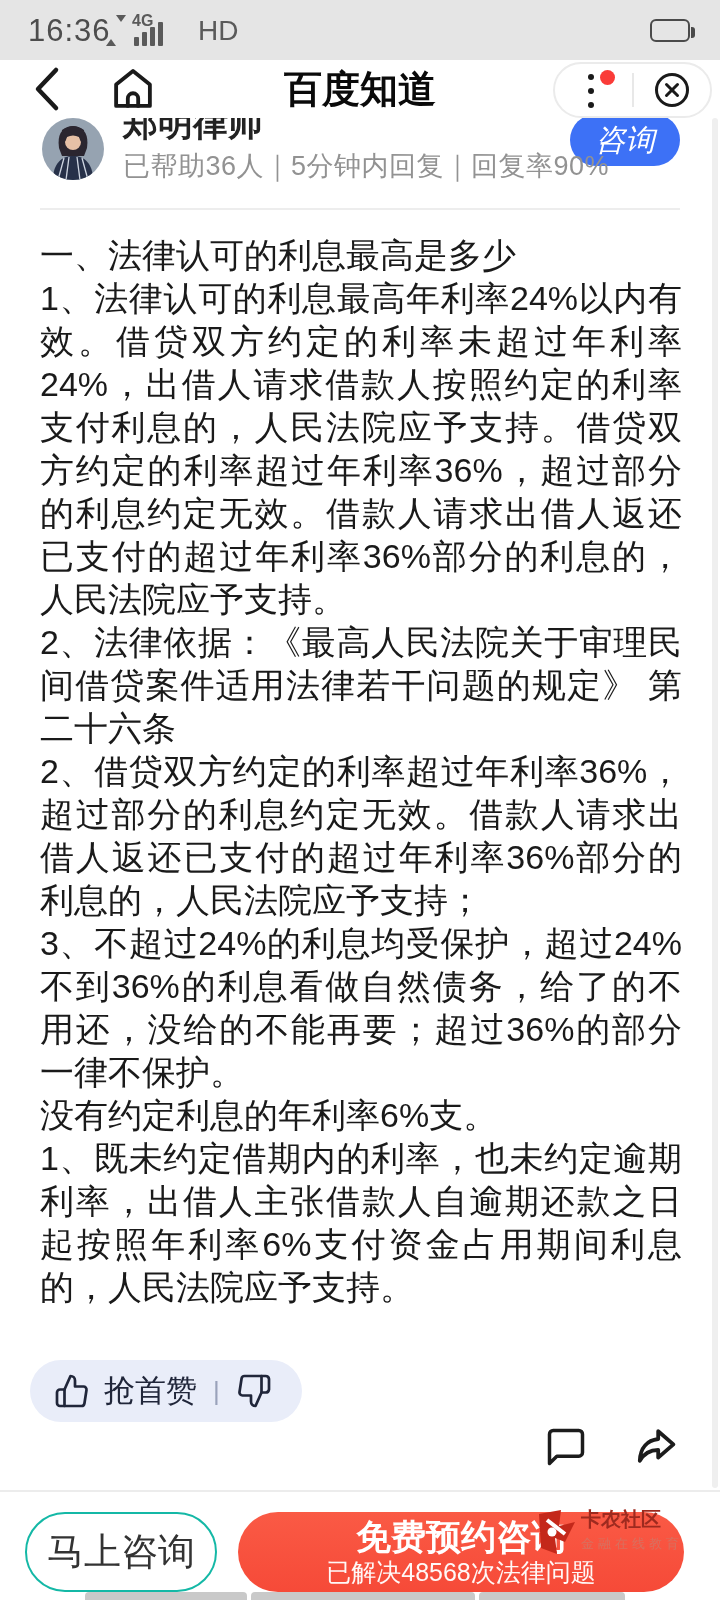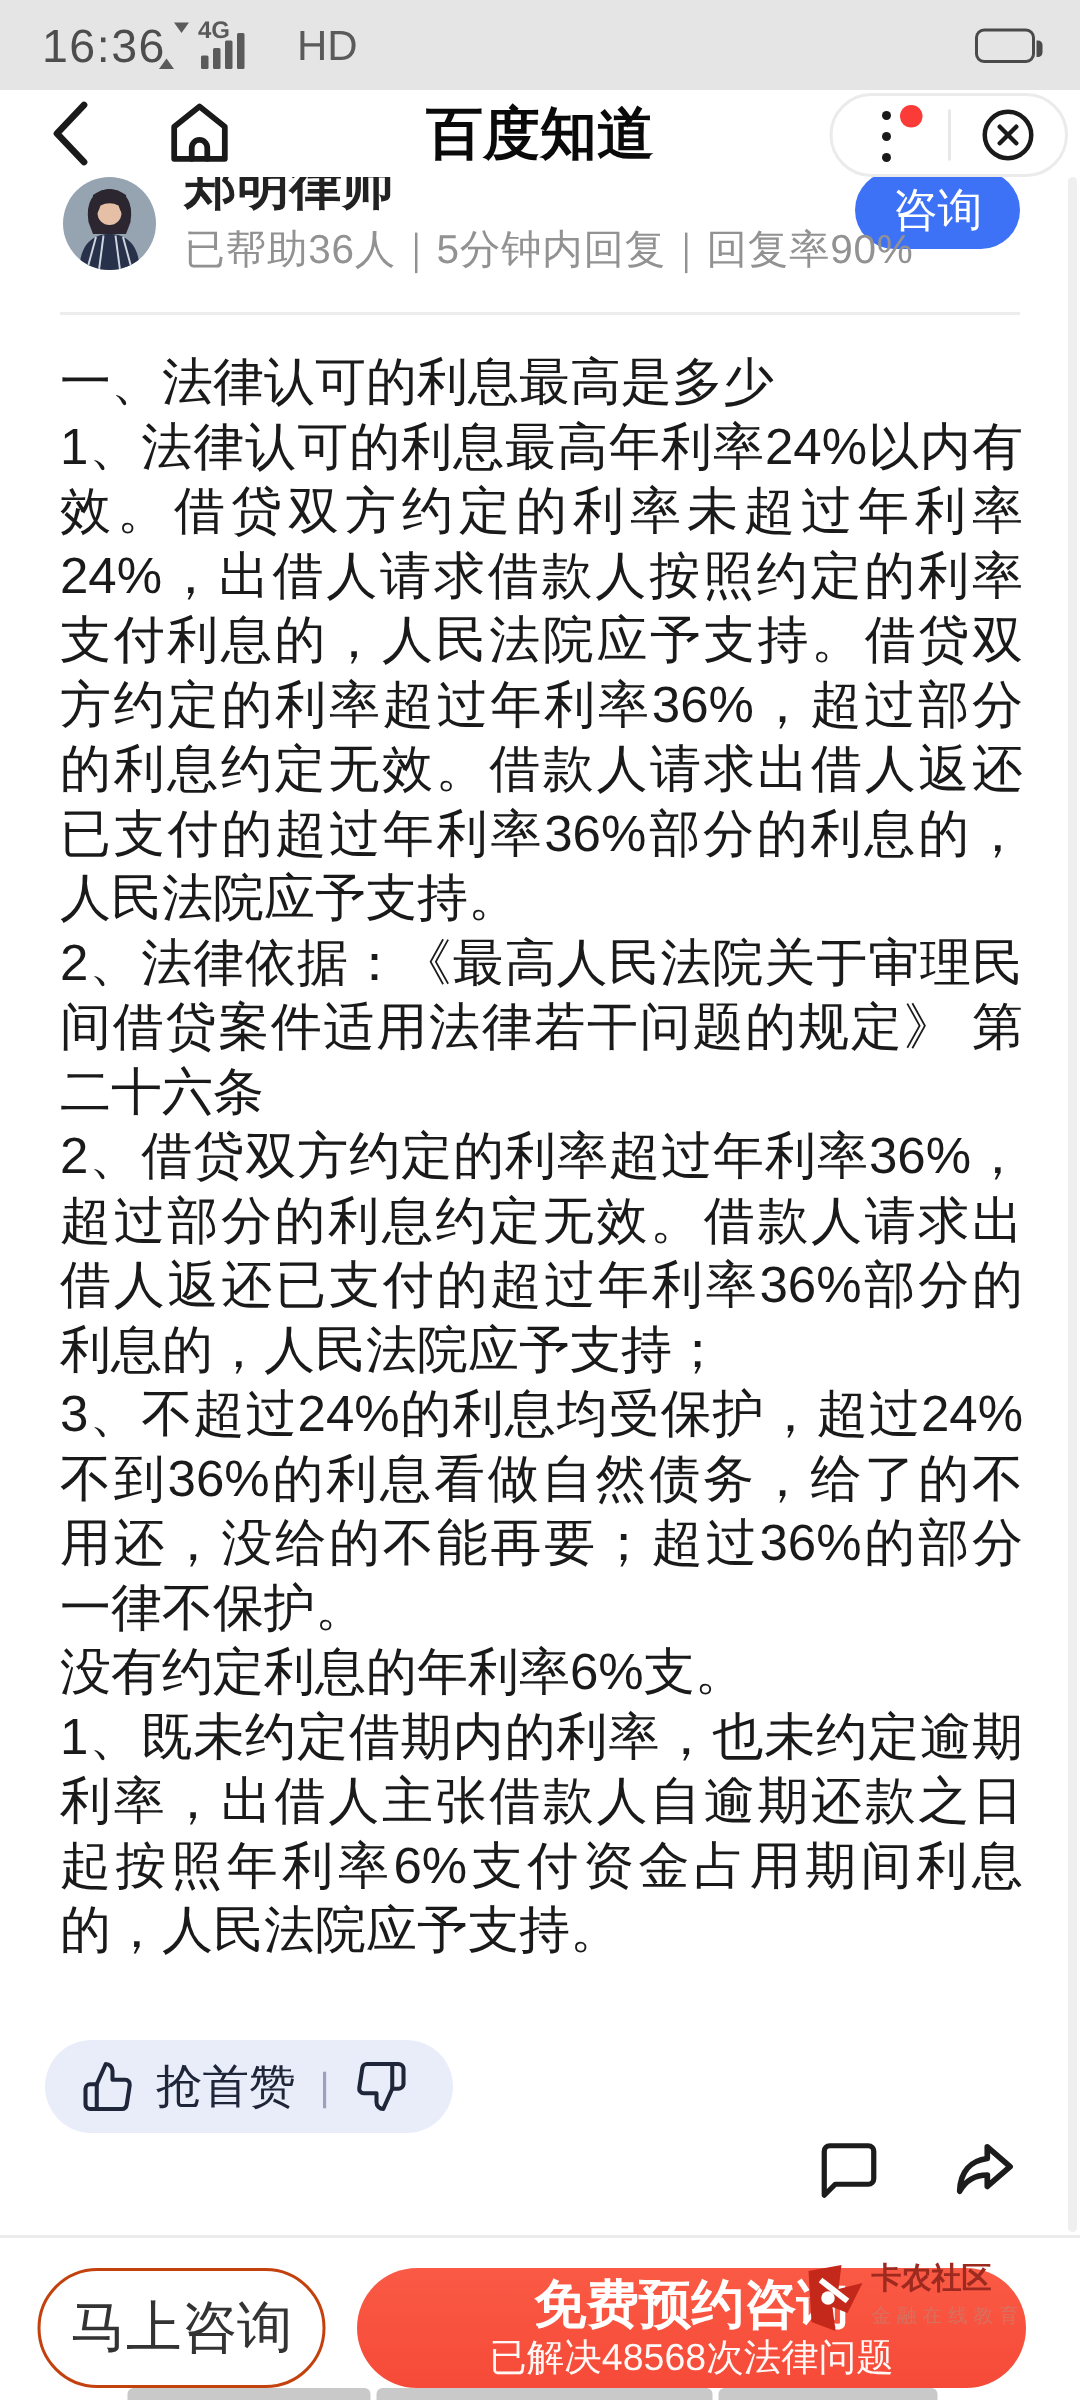--- a/index.html
+++ b/index.html
@@ -33,41 +33,41 @@
   .dots { position:absolute; left:33px; top:12px; display:flex; flex-direction:column; gap:8px; }
   .dots i { width:6px; height:6px; border-radius:50%; background:#1a1a1a; display:block; }
   .reddot { position:absolute; left:45px; top:8px; width:15px; height:15px; border-radius:50%; background:#fa3b38; }
   .cap-div { width:2px; height:34px; background:#e8e8e8; }
   .close-zone { position:relative; width:77px; height:56px; display:flex; align-items:center; justify-content:center; }
 
   
   .avatar { position:absolute; left:42px; top:118px; width:62px; height:62px; border-radius:50%; overflow:hidden; z-index:5; }
   .expert-name { position:absolute; left:123px; top:100px; font-size:35px; font-weight:700; color:#222; z-index:5; }
   .expert-stats { position:absolute; left:123px; top:148px; font-size:27px; color:#929292; letter-spacing:.5px; z-index:5; }
-  .consult-btn { position:absolute; left:570px; top:114px; width:110px; height:52px; border-radius:26px; background:#3d71f6; color:#fff; font-size:30px; display:flex; align-items:center; justify-content:center; z-index:4; border:none; }
+  .consult-btn { position:absolute; left:570px; top:114px; width:110px; height:52px; border-radius:26px; background:#3d71f6; color:#fff; font-size:30px; display:flex; align-items:center; justify-content:center; z-index:4; border:none;font-style:italic; }
   .card-divider { position:absolute; left:40px; top:208px; width:640px; height:2px; background:#ededed; }
 
   
   .answer-text { position:absolute; left:40px; top:234px; width:642px; font-size:34px; line-height:43px; color:#1a1a1a; text-align:justify; }
   .answer-text p { margin:0; }
   .answer-date { position:absolute; left:40px; top:1386px; font-size:29px; color:#9c9c9c; }
 
   
   .like-pill { position:absolute; left:30px; top:1360px; width:272px; height:62px; border-radius:31px; background:#e9edf9; display:flex; align-items:center; padding:0 24px; gap:14px; }
   .like-label { font-size:31px; color:#20263a; font-weight:500; }
   .pill-sep { font-size:26px; color:#9aa2bb; padding:0 2px; }
   .comment-btn { position:absolute; left:544px; top:1424px; width:44px; height:46px; }
   .share-btn { position:absolute; left:632px; top:1422px; width:50px; height:48px; }
 
   
   .scrollbar { position:absolute; right:2px; top:118px; width:6px; height:1370px; background:#efefef; border-radius:3px; }
 
   
   .bottombar { position:absolute; left:0; top:1490px; width:720px; height:110px; background:#fff; border-top:2px solid #ececec; }
-  .consult-now { position:absolute; left:25px; top:20px; width:192px; height:80px; border-radius:40px; border:2px solid #c2410c; background:#fff; font-size:37px; color:#333; display:flex; align-items:center; justify-content:center; }
+  .consult-now { position:absolute; left:25px; top:20px; width:192px; height:80px; border-radius:40px; border:2px solid #14b8a6; background:#fff; font-size:37px; color:#333; display:flex; align-items:center; justify-content:center; }
   .cta-btn { position:absolute; left:238px; top:20px; width:446px; height:80px; border-radius:40px; background:linear-gradient(180deg,#fa5a45,#f64a38); border:none; display:flex; flex-direction:column; align-items:center; justify-content:center; }
   .cta-title { font-size:35px; font-weight:700; color:#fff; line-height:40px; }
   .cta-sub { font-size:25px; color:rgba(255,255,255,.96); line-height:30px; }
 
   
   .watermark { position:absolute; left:535px; top:1502px; display:flex; align-items:flex-start; z-index:6; }
   .wm-logo { width:42px; height:48px; margin-top:6px; }
   .wm-col { margin-left:4px; }
   .wm-title { font-size:20px; font-weight:700; color:#9e2a1f; line-height:34px; }
   .wm-sub { font-size:13px; color:#d8705f; letter-spacing:4px; line-height:16px; }

